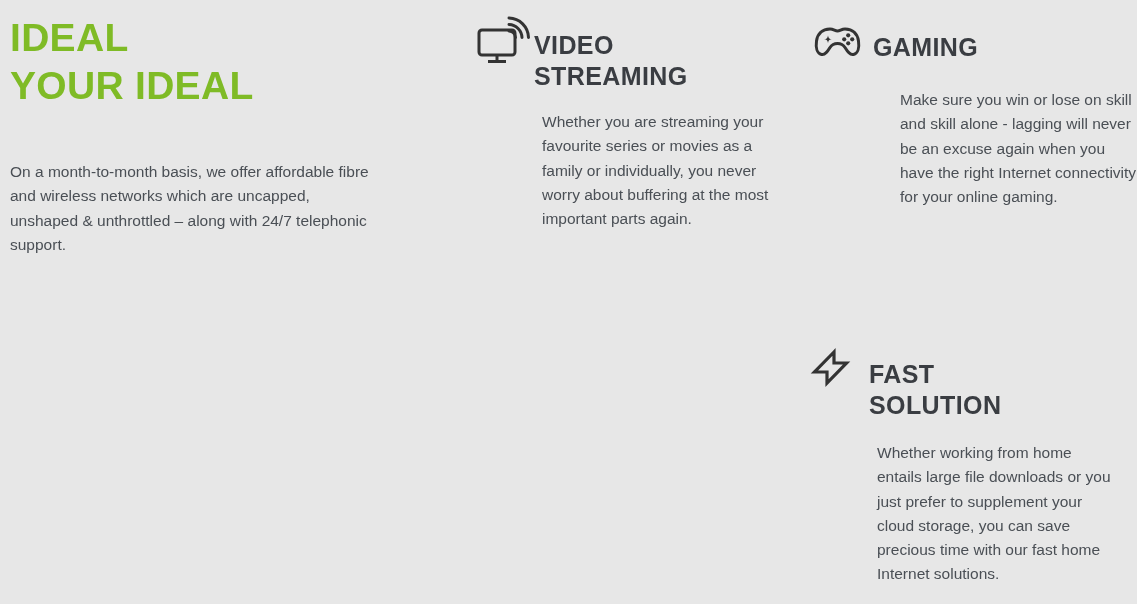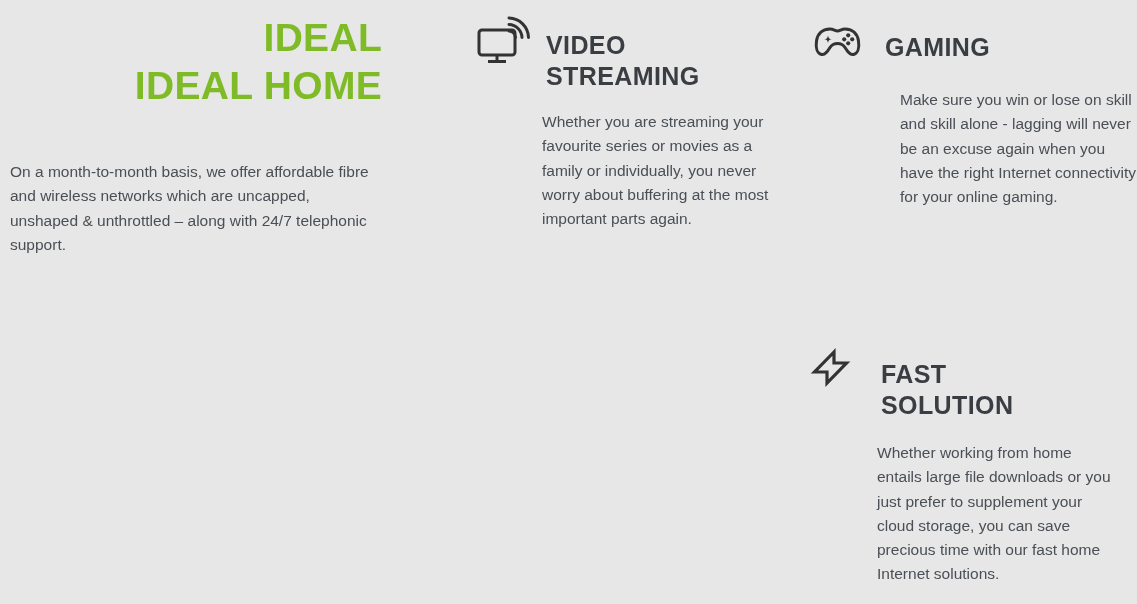--- a/index.html
+++ b/index.html
@@ -34,21 +34,21 @@
   .headline {
     margin: 0;
     padding-top: 14px;
     font-size: 39px;
     line-height: 48px;
     font-weight: bold;
     letter-spacing: 0.3px;
     color: #7fbb26;
     font-family: "Liberation Sans", sans-serif;
   }
-  .headline .hl-line { display: block; white-space: nowrap; text-align: right; }
+  .headline .hl-line { display: block; white-space: nowrap; }
 
   .left-body {
     margin-top: 50px;
   }
   .left-body p {
     margin: 0 0 18px 0;
     font-size: 15.5px;
     line-height: 24.3px;
     color: #4a4f55;
     font-family: "Liberation Sans", sans-serif;
@@ -68,21 +68,21 @@
     width: 300px;
   }
   .feature.f-video    { left: 0px;   top: 14px;  width: 330px; }
   .feature.f-gaming   { left: 339px; top: 14px;  width: 300px; }
   .feature.f-unlimited{ left: 0px;   top: 340px; width: 330px; }
   .feature.f-fast     { left: 335px; top: 345px; width: 300px; }
 
   .feat-head {
     display: flex;
     align-items: flex-start;
-    gap: 16px;
+    gap: 4px;
   }
   .feat-icon {
     flex: 0 0 auto;
     width: 60px;
     height: 56px;
     display: block;
     line-height: 0;
   }
   .feat-icon svg { display: block; }
 
@@ -115,21 +115,21 @@
   .f-fast .feat-body     { margin-top: 20px; margin-left: 72px; width: 238px; }
 </style>
 </head>
 <body>
 
 <div class="page">
 
   <div class="left-col">
     <h1 class="headline">
       <span class="hl-line">IDEAL</span>
-      <span class="hl-line">IDEAL HOME</span>
+      <span class="hl-line">YOUR IDEAL</span>
     </h1>
 
     <div class="left-body">
       <p>On a month-to-month basis, we offer affordable fibre and wireless networks which are uncapped, unshaped &amp; unthrottled – along with 24/7 telephonic support.</p>
     </div>
   </div>
 
   <div class="features">
 
     <div class="feature f-video">

